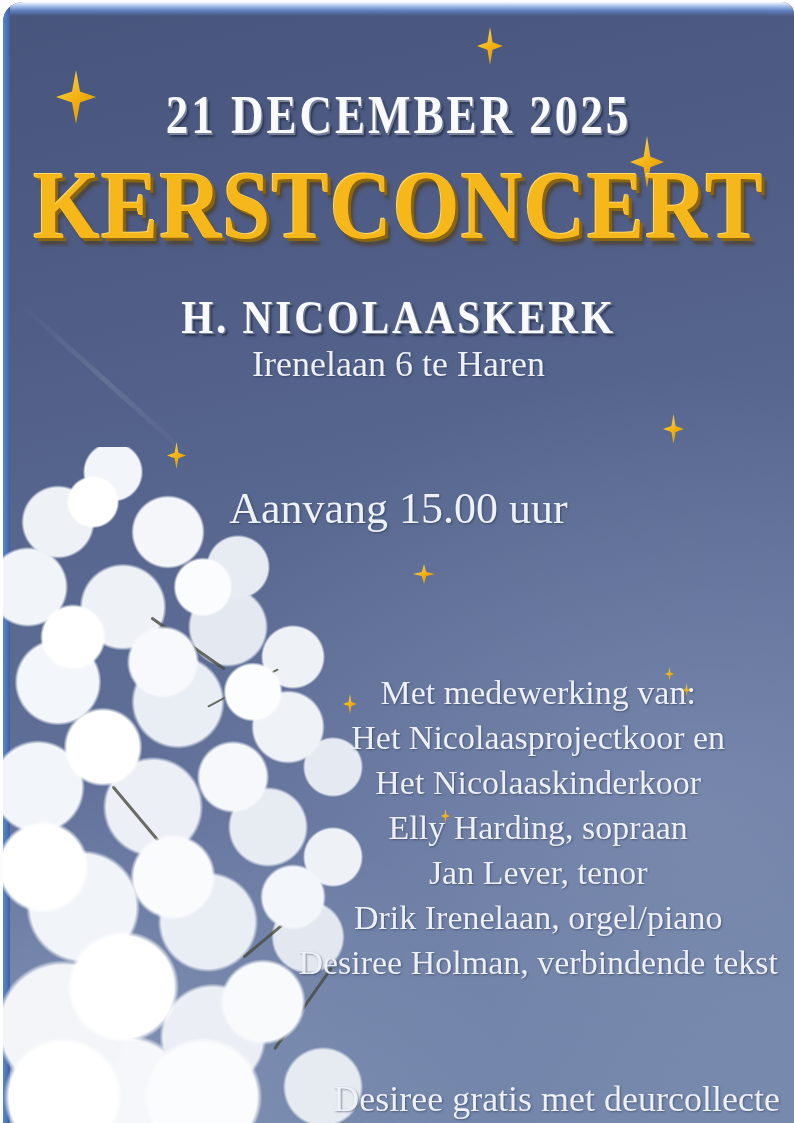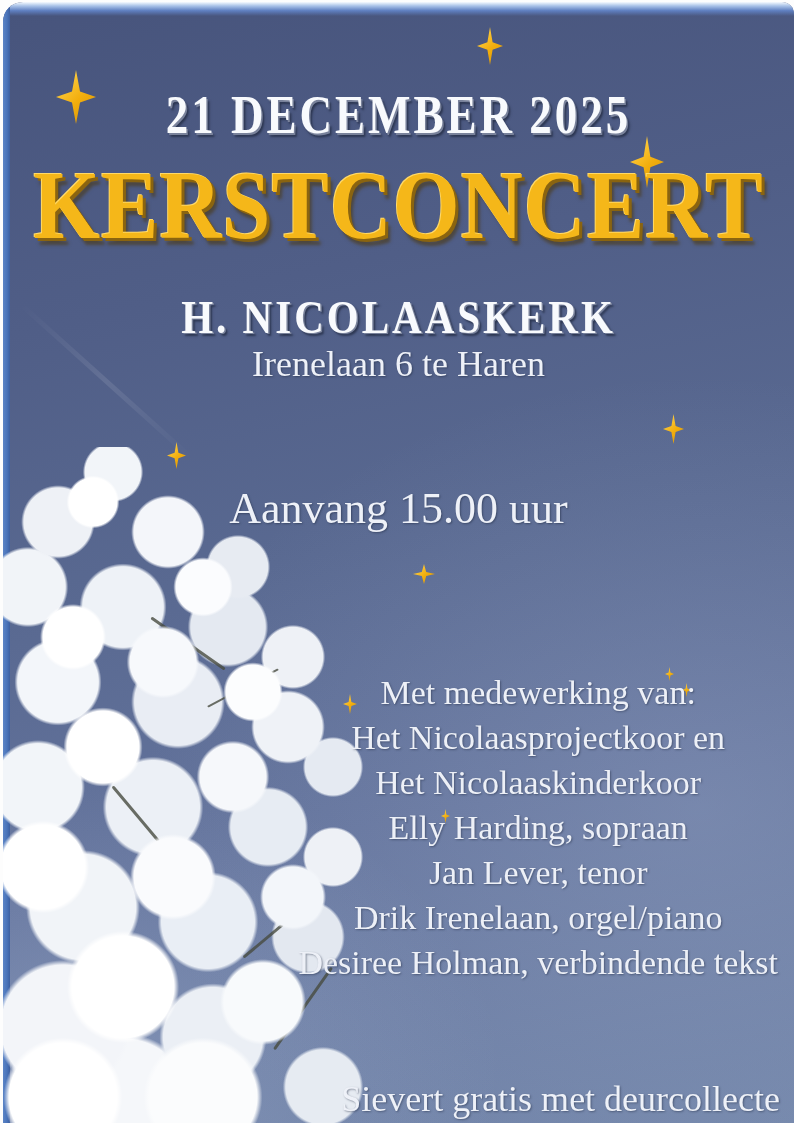--- a/index.html
+++ b/index.html
@@ -133,15 +133,15 @@
     <div class="credits">
       <div>Met medewerking van:</div>
       <div>Het Nicolaasprojectkoor en</div>
       <div>Het Nicolaaskinderkoor</div>
       <div>Elly Harding, sopraan</div>
       <div>Jan Lever, tenor</div>
       <div>Drik Irenelaan, orgel/piano</div>
       <div>Desiree Holman, verbindende tekst</div>
     </div>
 
-    <div class="footer">Sievert gratis met deurcollecte</div>
+    <div class="footer">Desiree gratis met deurcollecte</div>
   </div>
 </div>
 
 </body></html>

